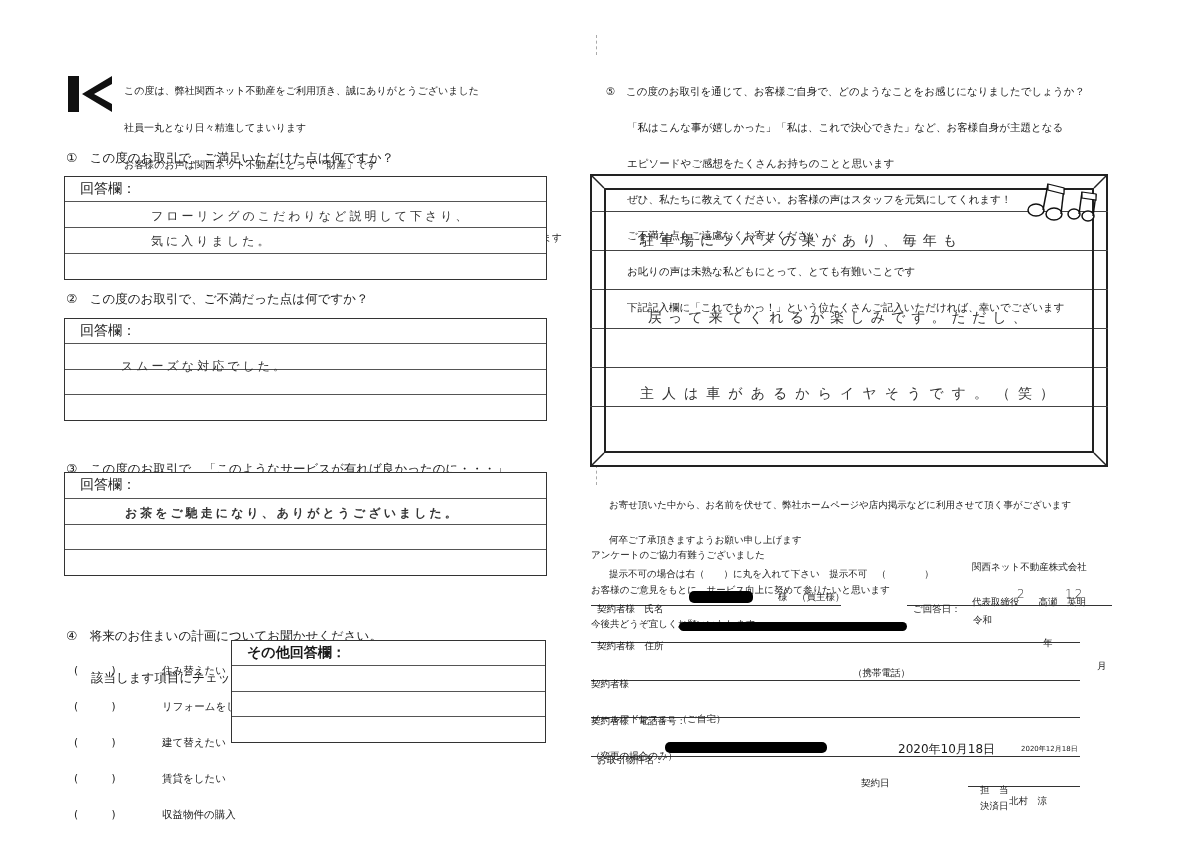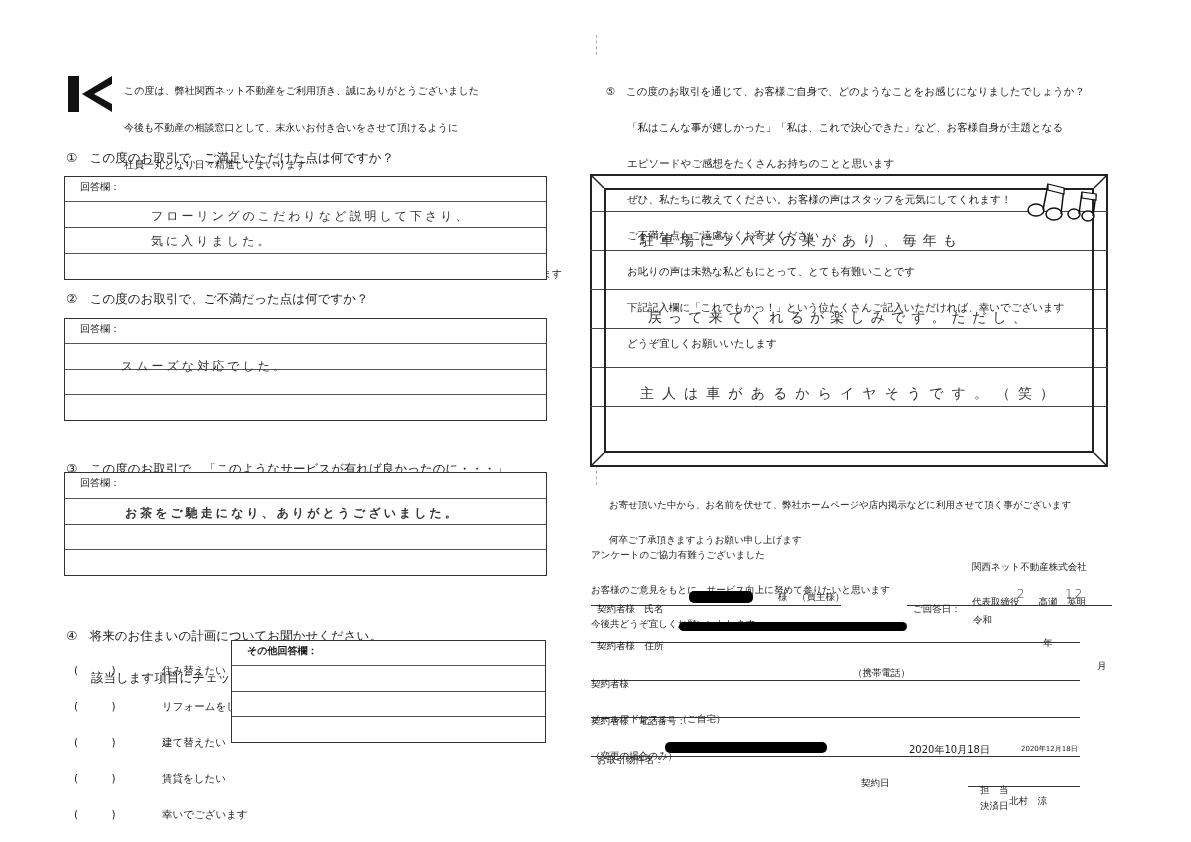--- a/index.html
+++ b/index.html
@@ -4,21 +4,21 @@
 <style>
   html,body{margin:0;padding:0;background:#ffffff;}
   body{width:1191px;height:842px;position:relative;overflow:hidden;font-family:"DejaVu Sans",sans-serif;color:#1a1a1a;}
   .abs{position:absolute;}
   .intro{left:124px;top:61px;font-size:10px;line-height:12.2px;white-space:pre;}
   .logo{left:68px;top:76px;width:50px;height:36px;}
   .q{font-size:12.5px;line-height:14px;white-space:pre;}
   .box{border:1.5px solid #333;background:#fff;}
   .box .row{border-bottom:1px solid #555;position:relative;box-sizing:border-box;}
   .box .row:last-child{border-bottom:none;}
-  .box .lbl{position:absolute;left:3px;top:3px;font-size:10px;padding-left:12px;}
+  .box .lbl{position:absolute;left:3px;top:3px;font-size:14px;padding-left:12px;}
   .hand{position:absolute;font-family:"DejaVu Sans",sans-serif;font-size:12px;color:#333;letter-spacing:3px;white-space:nowrap;font-weight:300;}
   .opt{font-size:10.5px;line-height:12px;white-space:pre;}
   .opt .paren{display:inline-block;width:88px;}
   .p5{left:606px;top:61px;font-size:10.5px;line-height:12px;white-space:pre;}
   .board{left:590px;top:174px;width:518px;height:293px;border:2px solid #222;box-sizing:border-box;}
   .board .inner{position:absolute;left:12px;top:12px;right:12px;bottom:12px;border:2px solid #222;}
   .board .hl{position:absolute;left:0;right:-14px;height:1px;background:#444;}
   .small{font-size:9.5px;line-height:11.5px;white-space:pre;}
   .uline{border-bottom:1.2px solid #333;}
   .redact{background:#000;border-radius:5px;position:absolute;}
@@ -27,21 +27,20 @@
 </head>
 <body>
 
 <svg class="abs logo" viewBox="0 0 50 36">
   <rect x="0" y="0" width="11" height="36" fill="#111"></rect>
   <polygon points="14,18 44,0 44,8 26,18 44,28 44,36" fill="#111"></polygon>
 </svg>
 
 <div class="abs intro">
   <div>この度は、弊社関西ネット不動産をご利用頂き、誠にありがとうございました</div>
-  <div>今後も不動産の相談窓口として、末永いお付き合いをさせて頂けるように</div>
   <div>社員一丸となり日々精進してまいります</div>
   <div>お客様のお声は関西ネット不動産にとって「財産」です</div>
   <div>誠にお手数ではございますが、アンケートのご協力をいただければ幸いでございます</div>
   <div>ご回答いただきましたお客様にはささやかではございますが、粗品をご郵送させていただきます</div>
 </div>
 
 <div class="abs q" style="left:66px;top:151px;">①　この度のお取引で、ご満足いただけた点は何ですか？</div>
 <div class="abs box" style="left:64px;top:176px;width:481px;height:102px;">
   <div class="row" style="height:25px;">
       <span class="lbl">回答欄：</span>
@@ -84,21 +83,21 @@
 
 <div class="abs q" style="left:66px;top:601px;">
   <div>④　将来のお住まいの計画についてお聞かせください。</div>
   <div>　　該当します項目にチェックを入れて下さい。</div>
 </div>
 <div class="abs opt" style="left:74px;top:640px;">
   <div><span class="paren">(&nbsp;&nbsp;&nbsp;&nbsp;&nbsp;<span></span>&nbsp;&nbsp;&nbsp;&nbsp;&nbsp;)</span><span>住み替えたい</span></div>
   <div><span class="paren">(&nbsp;&nbsp;&nbsp;&nbsp;&nbsp;<span></span>&nbsp;&nbsp;&nbsp;&nbsp;&nbsp;)</span><span>リフォームをしたい</span></div>
   <div><span class="paren">(&nbsp;&nbsp;&nbsp;&nbsp;&nbsp;<span></span>&nbsp;&nbsp;&nbsp;&nbsp;&nbsp;)</span><span>建て替えたい</span></div>
   <div><span class="paren">(&nbsp;&nbsp;&nbsp;&nbsp;&nbsp;<span></span>&nbsp;&nbsp;&nbsp;&nbsp;&nbsp;)</span><span>賃貸をしたい</span></div>
-  <div><span class="paren">(&nbsp;&nbsp;&nbsp;&nbsp;&nbsp;<span></span>&nbsp;&nbsp;&nbsp;&nbsp;&nbsp;)</span><span>幸いでございます</span></div>
+  <div><span class="paren">(&nbsp;&nbsp;&nbsp;&nbsp;&nbsp;<span></span>&nbsp;&nbsp;&nbsp;&nbsp;&nbsp;)</span><span>収益物件の購入</span></div>
   
   
 </div>
 <div class="abs box" style="left:231px;top:640px;width:313px;height:101px;font-weight:bold;">
   <div class="row" style="height:25px;">
       <span class="lbl">その他回答欄：</span>
     </div>
   <div class="row" style="height:26px;"></div>
   <div class="row" style="height:25px;"></div>
   <div class="row" style="height:25px;"></div>
@@ -108,21 +107,20 @@
 <div class="abs dotline" style="top:465px;height:20px;"></div>
 
 <div class="abs p5">
   <div>⑤　この度のお取引を通じて、お客様ご自身で、どのようなことをお感じになりましたでしょうか？</div>
   <div>　　「私はこんな事が嬉しかった」「私は、これで決心できた」など、お客様自身が主題となる</div>
   <div>　　エピソードやご感想をたくさんお持ちのことと思います</div>
   <div>　　ぜひ、私たちに教えてください。お客様の声はスタッフを元気にしてくれます！</div>
   <div>　　ご不満な点もご遠慮なくお寄せください</div>
   <div>　　お叱りの声は未熟な私どもにとって、とても有難いことです</div>
   <div>　　下記記入欄に「これでもかっ！」という位たくさんご記入いただければ、幸いでございます</div>
-  <div>　　どうぞ宜しくお願いいたします</div>
 </div>
 
 <div class="abs board">
   <svg class="abs" style="left:0;top:0;" width="514" height="289">
     <line x1="0" y1="0" x2="12" y2="12" stroke="#222" stroke-width="1.5"></line>
     <line x1="514" y1="0" x2="502" y2="12" stroke="#222" stroke-width="1.5"></line>
     <line x1="0" y1="289" x2="12" y2="277" stroke="#222" stroke-width="1.5"></line>
     <line x1="514" y1="289" x2="502" y2="277" stroke="#222" stroke-width="1.5"></line>
   </svg>
   <div class="hl" style="top:35px;left:-2px;right:-2px;"></div>
@@ -145,20 +143,21 @@
     <ellipse cx="64" cy="36" rx="6" ry="5" fill="#fff" stroke="#111" stroke-width="1.5"></ellipse>
     <line x1="55" y1="34" x2="58" y2="12" stroke="#111" stroke-width="1.5"></line>
     <line x1="69" y1="36" x2="72" y2="14" stroke="#111" stroke-width="1.5"></line>
     <polygon points="58,12 72,14 72,20 58,18" fill="#fff" stroke="#111" stroke-width="1.2"></polygon>
   </svg>
 </div>
 
 <div class="abs small" style="left:609px;top:476px;">
   <div>お寄せ頂いた中から、お名前を伏せて、弊社ホームページや店内掲示などに利用させて頂く事がございます</div>
   <div>何卒ご了承頂きますようお願い申し上げます</div>
+  <div>提示不可の場合は右（　　）に丸を入れて下さい　提示不可　（　　　　）</div>
 </div>
 
 <div class="abs small" style="left:591px;top:526px;">
   <div>アンケートのご協力有難うございました</div>
   <div>お客様のご意見をもとに、サービス向上に努めて参りたいと思います</div>
   <div>今後共どうぞ宜しくお願いいたします</div>
 </div>
 <div class="abs small" style="left:972px;top:538px;">
   <div>関西ネット不動産株式会社</div>
   <div>代表取締役　　高瀬　英明</div>
@@ -191,21 +190,21 @@
 
 <div class="abs small uline" style="left:591px;top:692px;width:489px;height:25px;">
   <div>契約者様　電話番号：</div>
   <div>（変更の場合のみ）</div>
 </div>
 
 <div class="abs small uline" style="left:591px;top:742px;width:489px;height:14px;">
   <span>お取引物件名：</span>
   <span class="redact" style="left:74px;top:0px;width:162px;height:11px;"></span>
   <span style="position:absolute;left:270px;">契約日</span>
-  <span style="position:absolute;left:318px;top:2px;font-size:10px;">2020年10月18日</span>
+  <span style="position:absolute;left:307px;top:2px;font-size:12px;">2020年10月18日</span>
   <span style="position:absolute;left:389px;">決済日</span>
   <span style="position:absolute;left:430px;top:2px;font-size:7px;">2020年12月18日</span>
 </div>
 
 <div class="abs small uline" style="left:968px;top:772px;width:112px;height:14px;">
   <span style="margin-left:6px;">担　当</span>
   <span style="margin-left:35px;">北村　涼</span>
 </div>
 
 </body></html>

